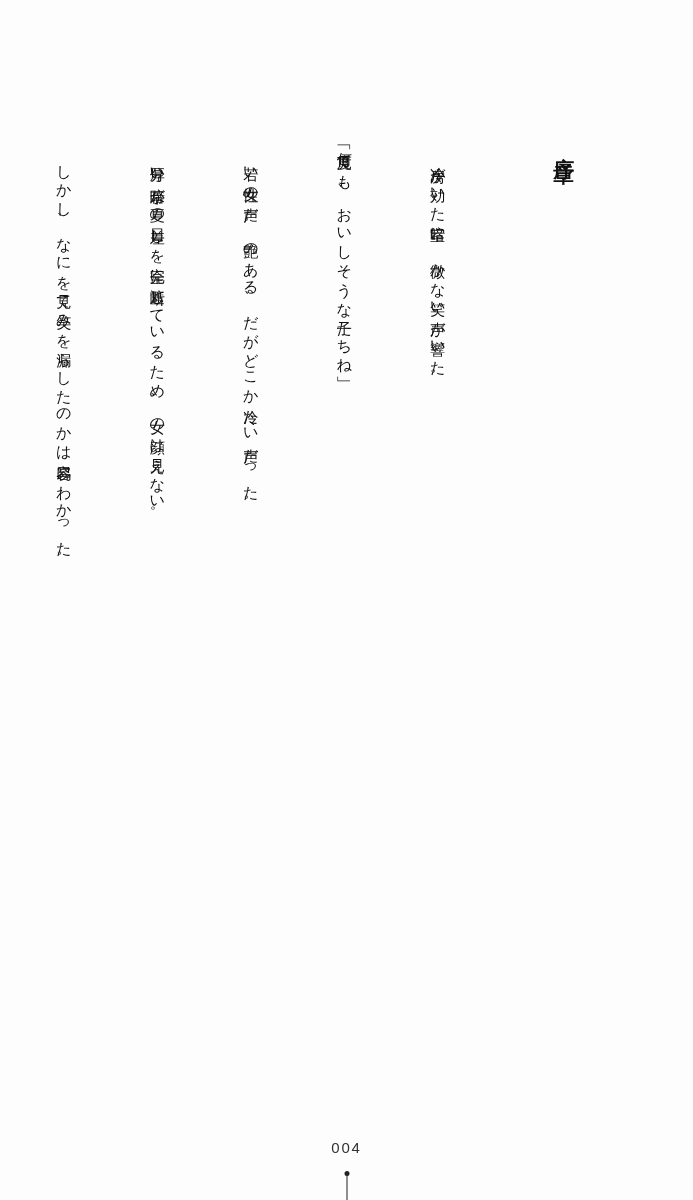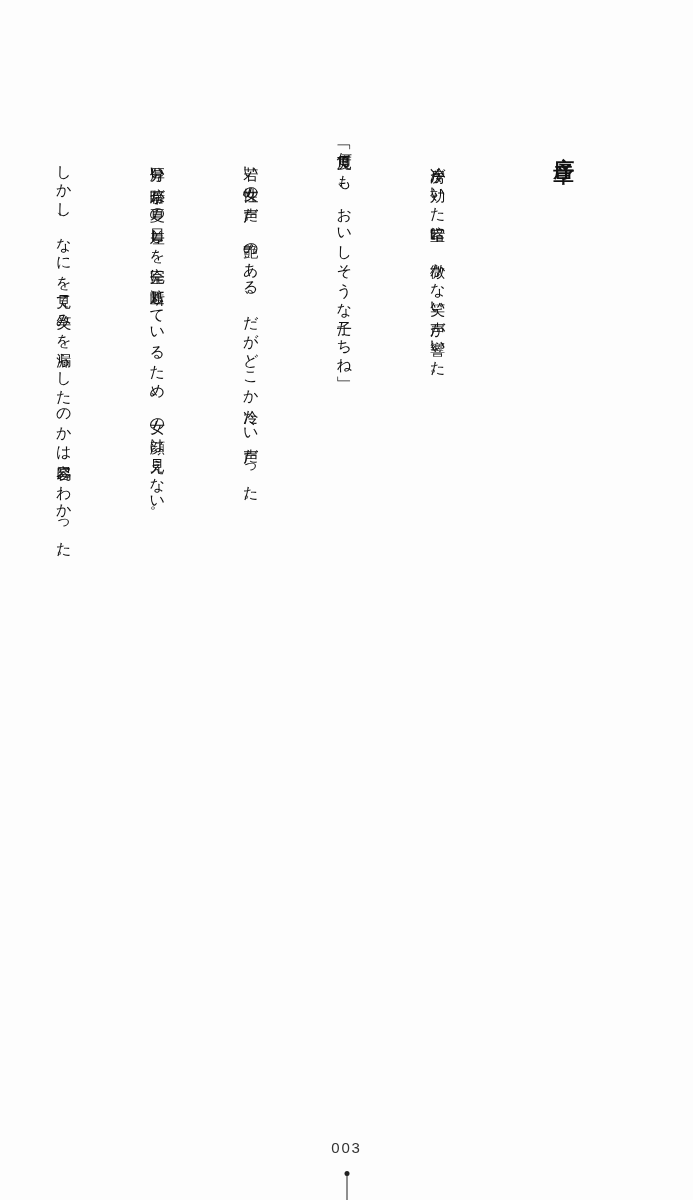--- a/index.html
+++ b/index.html
@@ -110,16 +110,16 @@
     
     
     
     
 
     
 
     
   </div>
 
-  <div id="folio">003</div>
+  <div id="folio">004</div>
   <div id="bottom-dot"></div>
   <div id="bottom-tick"></div>
 </div>
 
 </body></html>

